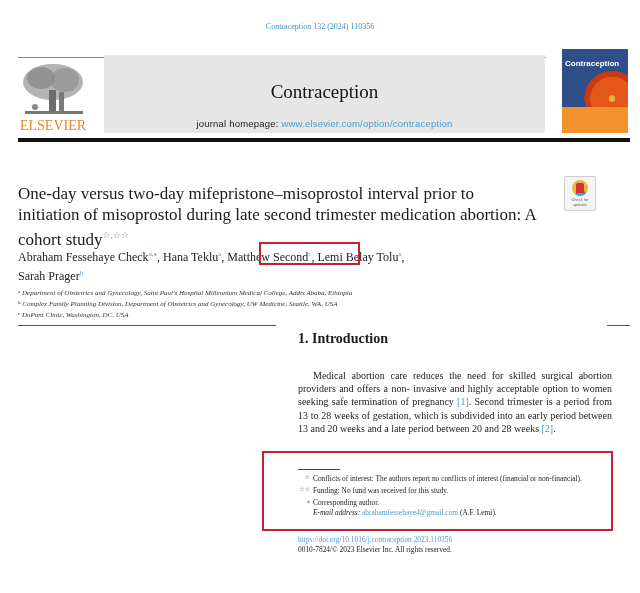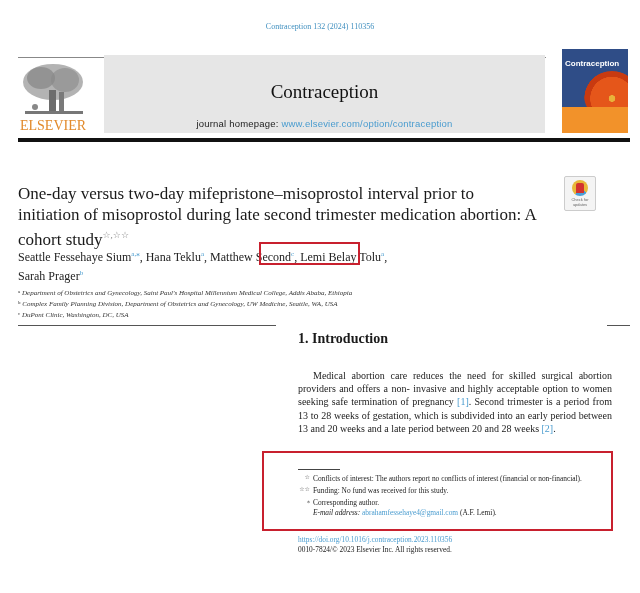--- a/index.html
+++ b/index.html
@@ -81,21 +81,21 @@
 <div class="abs rule-thick"></div>
 
 <div class="abs title"><span>One-day versus two-day mifepristone–misoprostol interval prior to initiation of misoprostol during late second trimester medication abortion: A cohort study</span><sup>☆,☆☆</sup></div>
 
 <div class="abs badge">
   <div class="ring"></div>
   <div class="btxt"><span>Check for</span><br><span>updates</span></div>
 </div>
 
 <div class="abs authors">
-  <span>Seattle Fessehaye Sium</span><sup>a,⁎</sup><span>, </span><span>Hana Teklu</span><sup>a</sup><span>, </span><span>Matthew Second</span><sup>c</sup><span>, </span><span>Lemi Belay Tolu</span><sup>a</sup><span>,</span><br><span>Sarah Prager</span><sup>b</sup>
+  <span>Abraham Fessehaye Check</span><sup>a,⁎</sup><span>, </span><span>Hana Teklu</span><sup>a</sup><span>, </span><span>Matthew Second</span><sup>c</sup><span>, </span><span>Lemi Belay Tolu</span><sup>a</sup><span>,</span><br><span>Sarah Prager</span><sup>b</sup>
 </div>
 <div class="abs hl-author"></div>
 
 <div class="abs affils">
   <div><sup>a</sup> <span>Department of Obstetrics and Gynecology, Saint Paul's Hospital Millennium Medical College, Addis Ababa, Ethiopia</span></div>
   <div><sup>b</sup> <span>Complex Family Planning Division, Department of Obstetrics and Gynecology, UW Medicine, Seattle, WA, USA</span></div>
   <div><sup>c</sup> <span>DuPont Clinic, Washington, DC, USA</span></div>
 </div>
 
 <div class="abs rule-left"></div>

